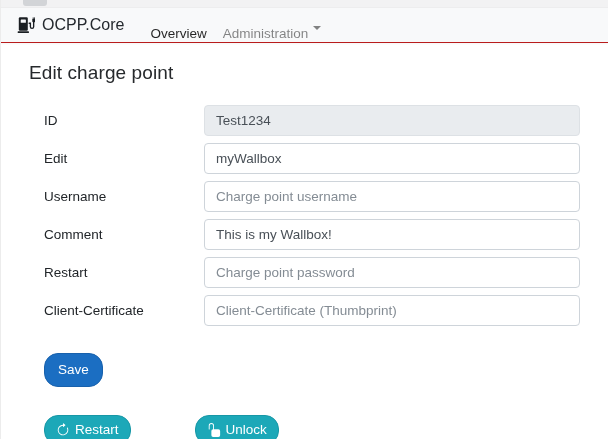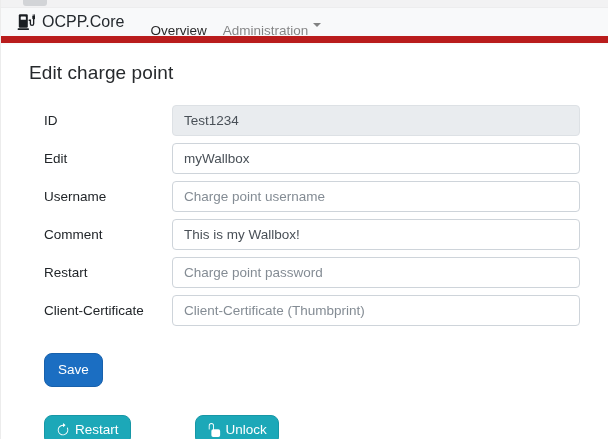--- a/index.html
+++ b/index.html
@@ -14,51 +14,51 @@
     position: relative;
   }
   
   .top-strip { height: 8px; background: #f2f2f3; position: relative; border-bottom: 1px solid #ededee; }
   .strip-fragment { position: absolute; left: 22px; top: 0; width: 24px; height: 6px; background: #d2d4d7; border-radius: 0 0 3px 3px; }
 
   
   .navbar {
     height: 35px; display: flex; align-items: center;
     padding: 0 16px; background: #f8f9fa;
-    border-bottom: 7px solid #b91c1c;
+    border-bottom: 1px solid #b91c1c;
     box-shadow: 0 1px 2px rgba(0,0,0,.04);
   }
   .brand { display: flex; align-items: center; gap: 7px; font-size: 16px; color: #24292e; cursor: pointer; }
   .brand svg { display: block; }
   .nav-links { display: flex; align-items: center; margin-left: 18px; margin-top: 16px; }
   .nav-link { padding: 6px 8px; font-size: 13.5px; cursor: pointer; }
   .nav-link.active-like { color: rgba(0,0,0,.85); }
   .nav-link.dropdown { color: rgba(0,0,0,.48); display: flex; align-items: flex-start; gap: 5px; }
   .caret { width: 0; height: 0; border-left: 4px solid transparent; border-right: 4px solid transparent; border-top: 4px solid rgba(0,0,0,.48); display: inline-block; }
 
   
   .main { padding: 19px 28px 0 28px; }
   .page-title { font-size: 19px; font-weight: 500; color: #26292c; letter-spacing: .1px; }
 
   .form-area { margin-top: 21px; padding-left: 15px; }
-  .form-row { display: flex; align-items: center; margin-bottom: 7px; }
+  .form-row { display: flex; align-items: center; margin-bottom: 7px; gap: 32px; }
   .form-label { width: 128px; font-size: 13.5px; color: #212529; flex: none; }
   .form-input {
     width: 424px; height: 31px; padding: 5px 11px;
     font-family: "Liberation Sans", sans-serif; font-size: 13.5px;
     color: #495057; background: #ffffff;
     border: 1px solid #ced4da; border-radius: 4px; outline: none;
   }
   .form-input::placeholder { color: #848c94; opacity: 1; }
   .form-input:disabled { background: #e9ecef; border-color: #dde1e5; color: #495057; }
 
   .btn {
     display: inline-flex; align-items: center; gap: 5px;
     font-family: "Liberation Sans", sans-serif; font-size: 13.5px;
-    color: #ffffff; border-radius: 8px; cursor: pointer;
+    color: #ffffff; border-radius: 14px; cursor: pointer;
     border: 1px solid transparent; line-height: 1;
   }
   .btn-primary { background: #1b6ec2; border-color: #1861ac; padding: 9px 13px; margin-top: 20px; margin-left: 15px; }
   .btn-teal { background: #1ca8b8; border-color: #1797a6; padding: 7px 11px; }
   .btn svg { display: block; }
 
   .cmd-row { display: flex; align-items: center; margin-top: 28px; margin-left: 15px; }
   .cmd-row .btn + .btn { margin-left: 64px; }
 </style>
 </head>

